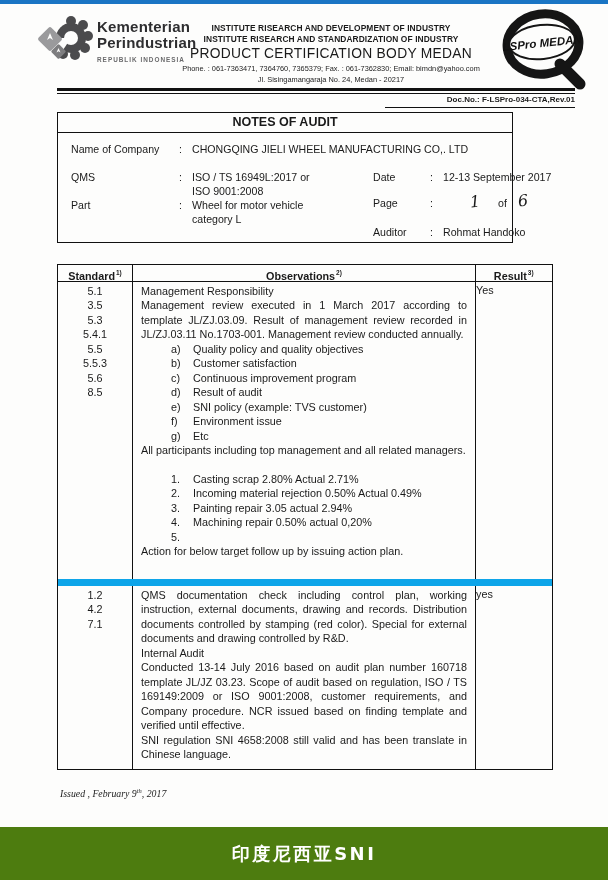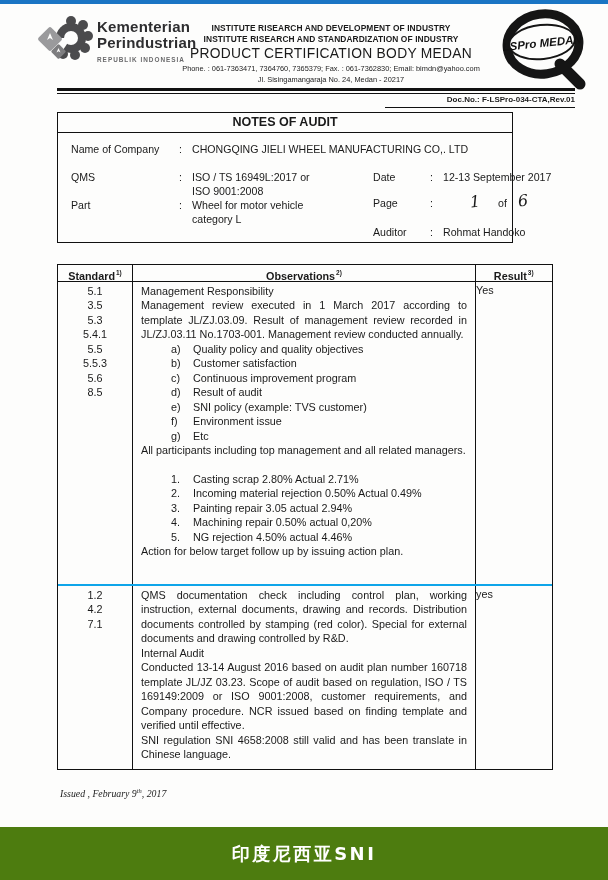--- a/index.html
+++ b/index.html
@@ -37,21 +37,21 @@
   .hand { font-family:"DejaVu Serif", serif; font-style:italic; font-size:16px; display:inline-block; transform:rotate(-6deg); }
 
   
   #audit-table { position:absolute; left:57px; top:264px; width:496px; border:1.5px solid #111; background:#fdfdfc; }
   .trow { display:grid; grid-template-columns:75px 343px 75.5px; }
   .trow > div { border-right:1px solid #111; }
   .trow > div:last-child { border-right:none; }
   #thead { border-bottom:1px solid #111; height:17px; }
   .th { text-align:center; font-weight:bold; font-size:10.8px; line-height:16px; }
   .th sup { font-size:6.5px; font-weight:bold; margin-left:1px; }
-  #trow1 { border-bottom:2px solid #0ea5e9; height:304px; }
+  #trow1 { border-bottom:7px solid #0ea5e9; height:304px; }
   #trow2 { height:183px; }
   .std-cell { text-align:center; font-size:10.8px; line-height:14.45px; padding-top:2px; }
   .obs-cell { padding:2px 8px 0 8px; font-size:10.8px; line-height:14.45px; }
   .res-cell { text-align:left; font-size:10.8px; padding-top:2px; }
   .oline  { }
   .opara  { text-align:justify; text-justify:inter-word; }
   .oitem  { display:flex; padding-left:30px; }
   .oitem .mk { width:22px; flex:none; }
   .oblank { height:14.45px; }
 
@@ -223,37 +223,36 @@
         <div class="oitem">
             <span class="mk">3.</span>
             <span>Painting repair 3.05 actual 2.94%</span>
           </div>
         <div class="oitem">
             <span class="mk">4.</span>
             <span>Machining repair 0.50% actual 0,20%</span>
           </div>
         <div class="oitem">
             <span class="mk">5.</span>
-            <span>NG rejection 4.50% actual 4.46%</span>
           </div>
         <div class="oline">Action for below target follow up by issuing action plan.</div>
       </div>
       <div class="res-cell">Yes</div>
     </div>
 
     <div id="trow2" class="trow">
       <div class="std-cell">
         <div>1.2</div>
         <div>4.2</div>
         <div>7.1</div>
       </div>
       <div class="obs-cell">
         <div class="opara">QMS documentation check including control plan, working instruction, external documents, drawing and records. Distribution documents controlled by stamping (red color). Special for external documents and drawing controlled by R&amp;D.</div>
         <div class="oline">Internal Audit</div>
-        <div class="opara">Conducted 13-14 August 2016 based on audit plan number 160718 template JL/JZ 03.23. Scope of audit based on regulation, ISO / TS 169149:2009 or ISO 9001:2008, customer requirements, and Company procedure. NCR issued based on finding template and verified until effective.</div>
+        <div class="opara">Conducted 13-14 July 2016 based on audit plan number 160718 template JL/JZ 03.23. Scope of audit based on regulation, ISO / TS 169149:2009 or ISO 9001:2008, customer requirements, and Company procedure. NCR issued based on finding template and verified until effective.</div>
         <div class="opara">SNI regulation SNI 4658:2008 still valid and has been translate in Chinese language.</div>
       </div>
       <div class="res-cell">yes</div>
     </div>
 
   </div>
 
   <div id="issued">
     <span>Issued , February 9</span><sup>th</sup><span>, 2017</span>
   </div>

